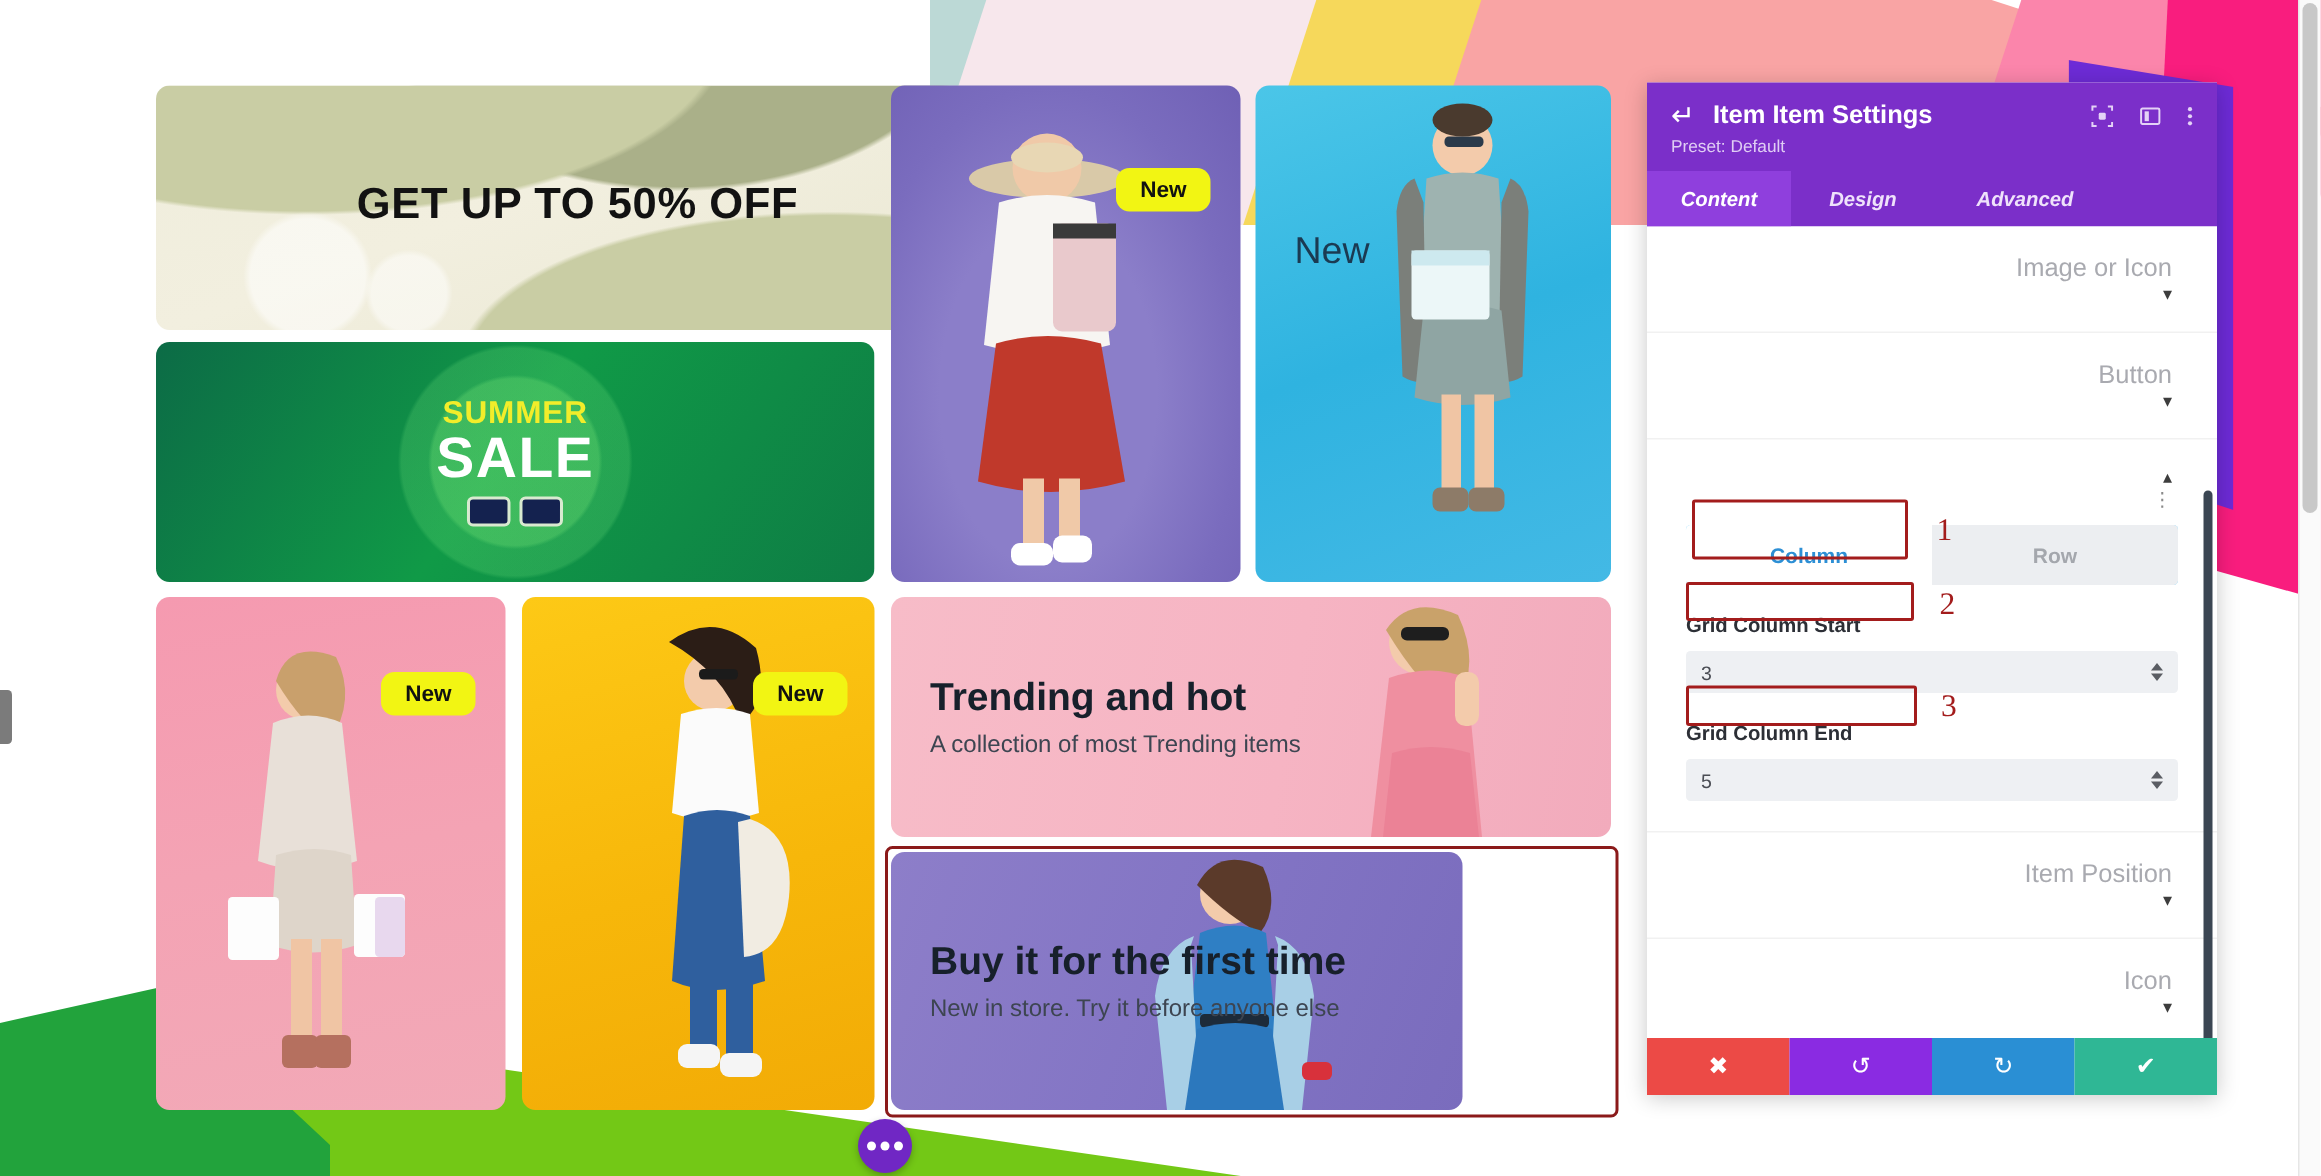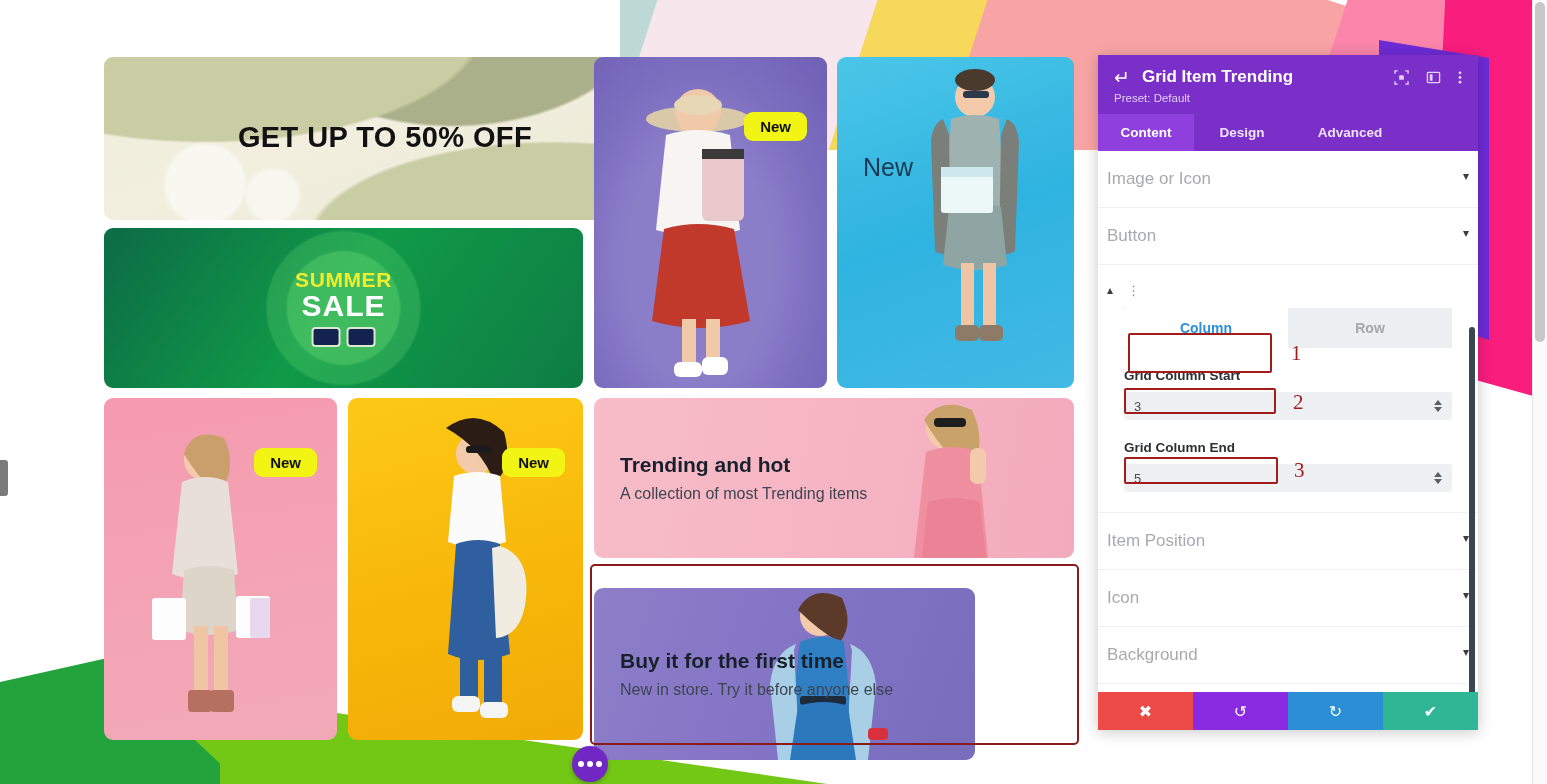--- a/index.html
+++ b/index.html
@@ -49,21 +49,21 @@
 
   .banner-summer {
     left: 104px; top: 228px; width: 479px; height: 160px;
     background:
       radial-gradient(circle at 50% 50%, rgba(120,230,120,.30) 0 22%, transparent 23%),
       radial-gradient(circle at 50% 50%, rgba(140,250,140,.18) 0 30%, transparent 31%),
       linear-gradient(125deg, #0c6b46 0%, #109a47 48%, #0e7c45 100%);
   }
   .summer-badge { position: absolute; left: 50%; top: 50%; transform: translate(-50%,-50%); text-align: center; }
   .summer-badge .l1 { font-size: 21px; font-weight: 800; color: #f2ed2a; letter-spacing: .6px; line-height: 1; }
-  .summer-badge .l2 { font-size: 30px; font-weight: 800; color: #ffffff; letter-spacing: 1px; line-height: 1; margin-top: 1px; }
+  .summer-badge .l2 { font-size: 38px; font-weight: 800; color: #ffffff; letter-spacing: 1px; line-height: 1; margin-top: 1px; }
   .glasses { margin-top: 6px; display: flex; gap: 6px; justify-content: center; }
   .glasses i { display: block; width: 29px; height: 20px; background: #14224f; border: 2px solid #d9ead0; border-radius: 4px; }
 
   .prod { background-size: cover; background-position: center; }
   .prod-purple { left: 594px; top: 57px; width: 233px; height: 331px;
     background: radial-gradient(ellipse at 45% 62%, #8b7ec9 0 40%, #7a6cbe 70%, #6f60b5 100%); }
   .prod-blue { left: 837px; top: 57px; width: 237px; height: 331px;
     background: linear-gradient(160deg, #4bc6e8 0%, #2fb3e0 50%, #43b9e5 100%); }
   .prod-pink { left: 104px; top: 398px; width: 233px; height: 342px;
     background: linear-gradient(170deg, #f59ab0 0%, #f4a3b4 50%, #f2a9b7 100%); }
@@ -76,26 +76,26 @@
   }
   .badge-new-plain {
     position: absolute; color: #1b3a52; font-weight: 400; font-size: 25px; line-height: 1;
   }
 
   .banner-trending {
     left: 594px; top: 398px; width: 480px; height: 160px;
     background: linear-gradient(100deg, #f7bcc8 0%, #f6b4c3 55%, #f2abbc 100%);
   }
   .banner-buy {
-    left: 594px; top: 588px; width: 381px; height: 172px;
+    left: 594px; top: 568px; width: 381px; height: 172px;
     background: linear-gradient(110deg, #8d7ec9 0%, #8274c4 55%, #7a6cbd 100%);
     padding-left: 11px;
   }
   .banner-txt { position: absolute; left: 26px; top: 50%; transform: translateY(-50%); }
-  .banner-txt .t1 { font-size: 21px; font-weight: 700; color: #17202b; line-height: 1.2; }
+  .banner-txt .t1 { font-size: 26px; font-weight: 700; color: #17202b; line-height: 1.2; }
   .banner-txt .t2 { font-size: 16px; font-weight: 400; color: #3d4551; margin-top: 8px; }
 
   .sel-outline { position: absolute; left: 590px; top: 564px; width: 489px; height: 181px;
     border: 2px solid #8b1a1a; border-radius: 5px; pointer-events: none; }
 
   .fab { position: absolute; left: 572px; top: 746px; width: 36px; height: 36px; border-radius: 50%;
     background: #7027c4; display: flex; align-items: center; justify-content: center; gap: 3px;
     box-shadow: 0 2px 5px rgba(0,0,0,.25); border: none; cursor: pointer; }
   .fab i { width: 6px; height: 6px; border-radius: 50%; background: #fff; display: block; }
 
@@ -107,33 +107,33 @@
     background: #fff; display: flex; flex-direction: column; box-shadow: 0 2px 14px rgba(0,0,0,.22); }
 
   .panel-head { background: #7b2fc9; padding: 12px 16px 10px 16px; position: relative; }
   .panel-head-row { display: flex; align-items: center; }
   .back-arrow { color: #fff; font-size: 19px; line-height: 1; margin-right: 12px; cursor: pointer; }
   .panel-title { color: #fff; font-size: 17px; font-weight: 700; flex: 1; }
   .head-icons { display: flex; align-items: center; gap: 17px; }
   .hicon { color: #e4d2f6; cursor: pointer; display: flex; align-items: center; }
   .preset { color: #e0cdf4; font-size: 11.5px; margin-top: 5px; }
 
-  .tabs { display: flex; background: #7b2fc9; }
+  .tabs { display: flex; background: #7b2fc9; font-style: italic; }
   .tab { padding: 11px 0 11px 0; color: #efe2fb; font-size: 13.5px; font-weight: 700; cursor: pointer;
     text-align: center; }
   .tab:nth-child(1) { width: 96px; }
   .tab:nth-child(2) { width: 96px; }
   .tab:nth-child(3) { width: 120px; }
   .tab.active { background: #8f3fdd; color: #fff; }
 
   .panel-body { flex: 1; overflow: hidden; position: relative; background: #fff; }
   .scroll-inner { padding: 0; }
 
-  .acc-row { padding: 18px 9px; display: flex; align-items: flex-start; border-bottom: 1px solid #f1f1f1;
-    cursor: pointer; }
+  .acc-row { padding: 18px 30px; display: flex; align-items: flex-end; border-bottom: 1px solid #f1f1f1;
+    cursor: pointer; flex-direction: column; }
   .acc-title { flex: 1; font-size: 17px; color: #a9aab0; }
   .acc-title.open { color: #5b9dd9; }
   .chev { color: #3d3d3d; font-size: 12px; }
   .kebab { color: #8a8a8a; font-size: 13px; margin-left: 14px; }
 
   .grid-sec { padding: 4px 26px 20px 26px; border-bottom: 1px solid #f1f1f1; }
 
   .seg { display: flex; border-radius: 3px; overflow: hidden; background: #7dd3fc; position: relative; }
   .seg-btn { flex: 1; text-align: center; padding: 12px 0; font-size: 14px; font-weight: 700;
     cursor: pointer; color: #a4a7ad; background: #eceef1; }
@@ -313,21 +313,21 @@
     </button>
   </div>
 
   <div class="left-handle"></div>
 
   <div class="panel">
 
     <div class="panel-head">
       <div class="panel-head-row">
         <span class="back-arrow">↵</span>
-        <span class="panel-title">Grid Item Trending</span>
+        <span class="panel-title">Item Item Settings</span>
         <span class="head-icons">
           <span class="hicon">
             <svg width="15" height="15" viewBox="0 0 16 16">
                 <path d="M1 4V1h3M12 1h3v3M15 12v3h-3M4 15H1v-3" stroke="#e4d2f6" stroke-width="1.4" fill="none"></path>
                 <rect x="5.5" y="5.5" width="5" height="5" rx="1" fill="#e4d2f6"></rect>
               </svg>
           </span>
           <span class="hicon">
             <svg width="15" height="15" viewBox="0 0 16 16">
                 <rect x="1.5" y="2.5" width="13" height="11" rx="1" stroke="#e4d2f6" stroke-width="1.4" fill="none"></rect>

